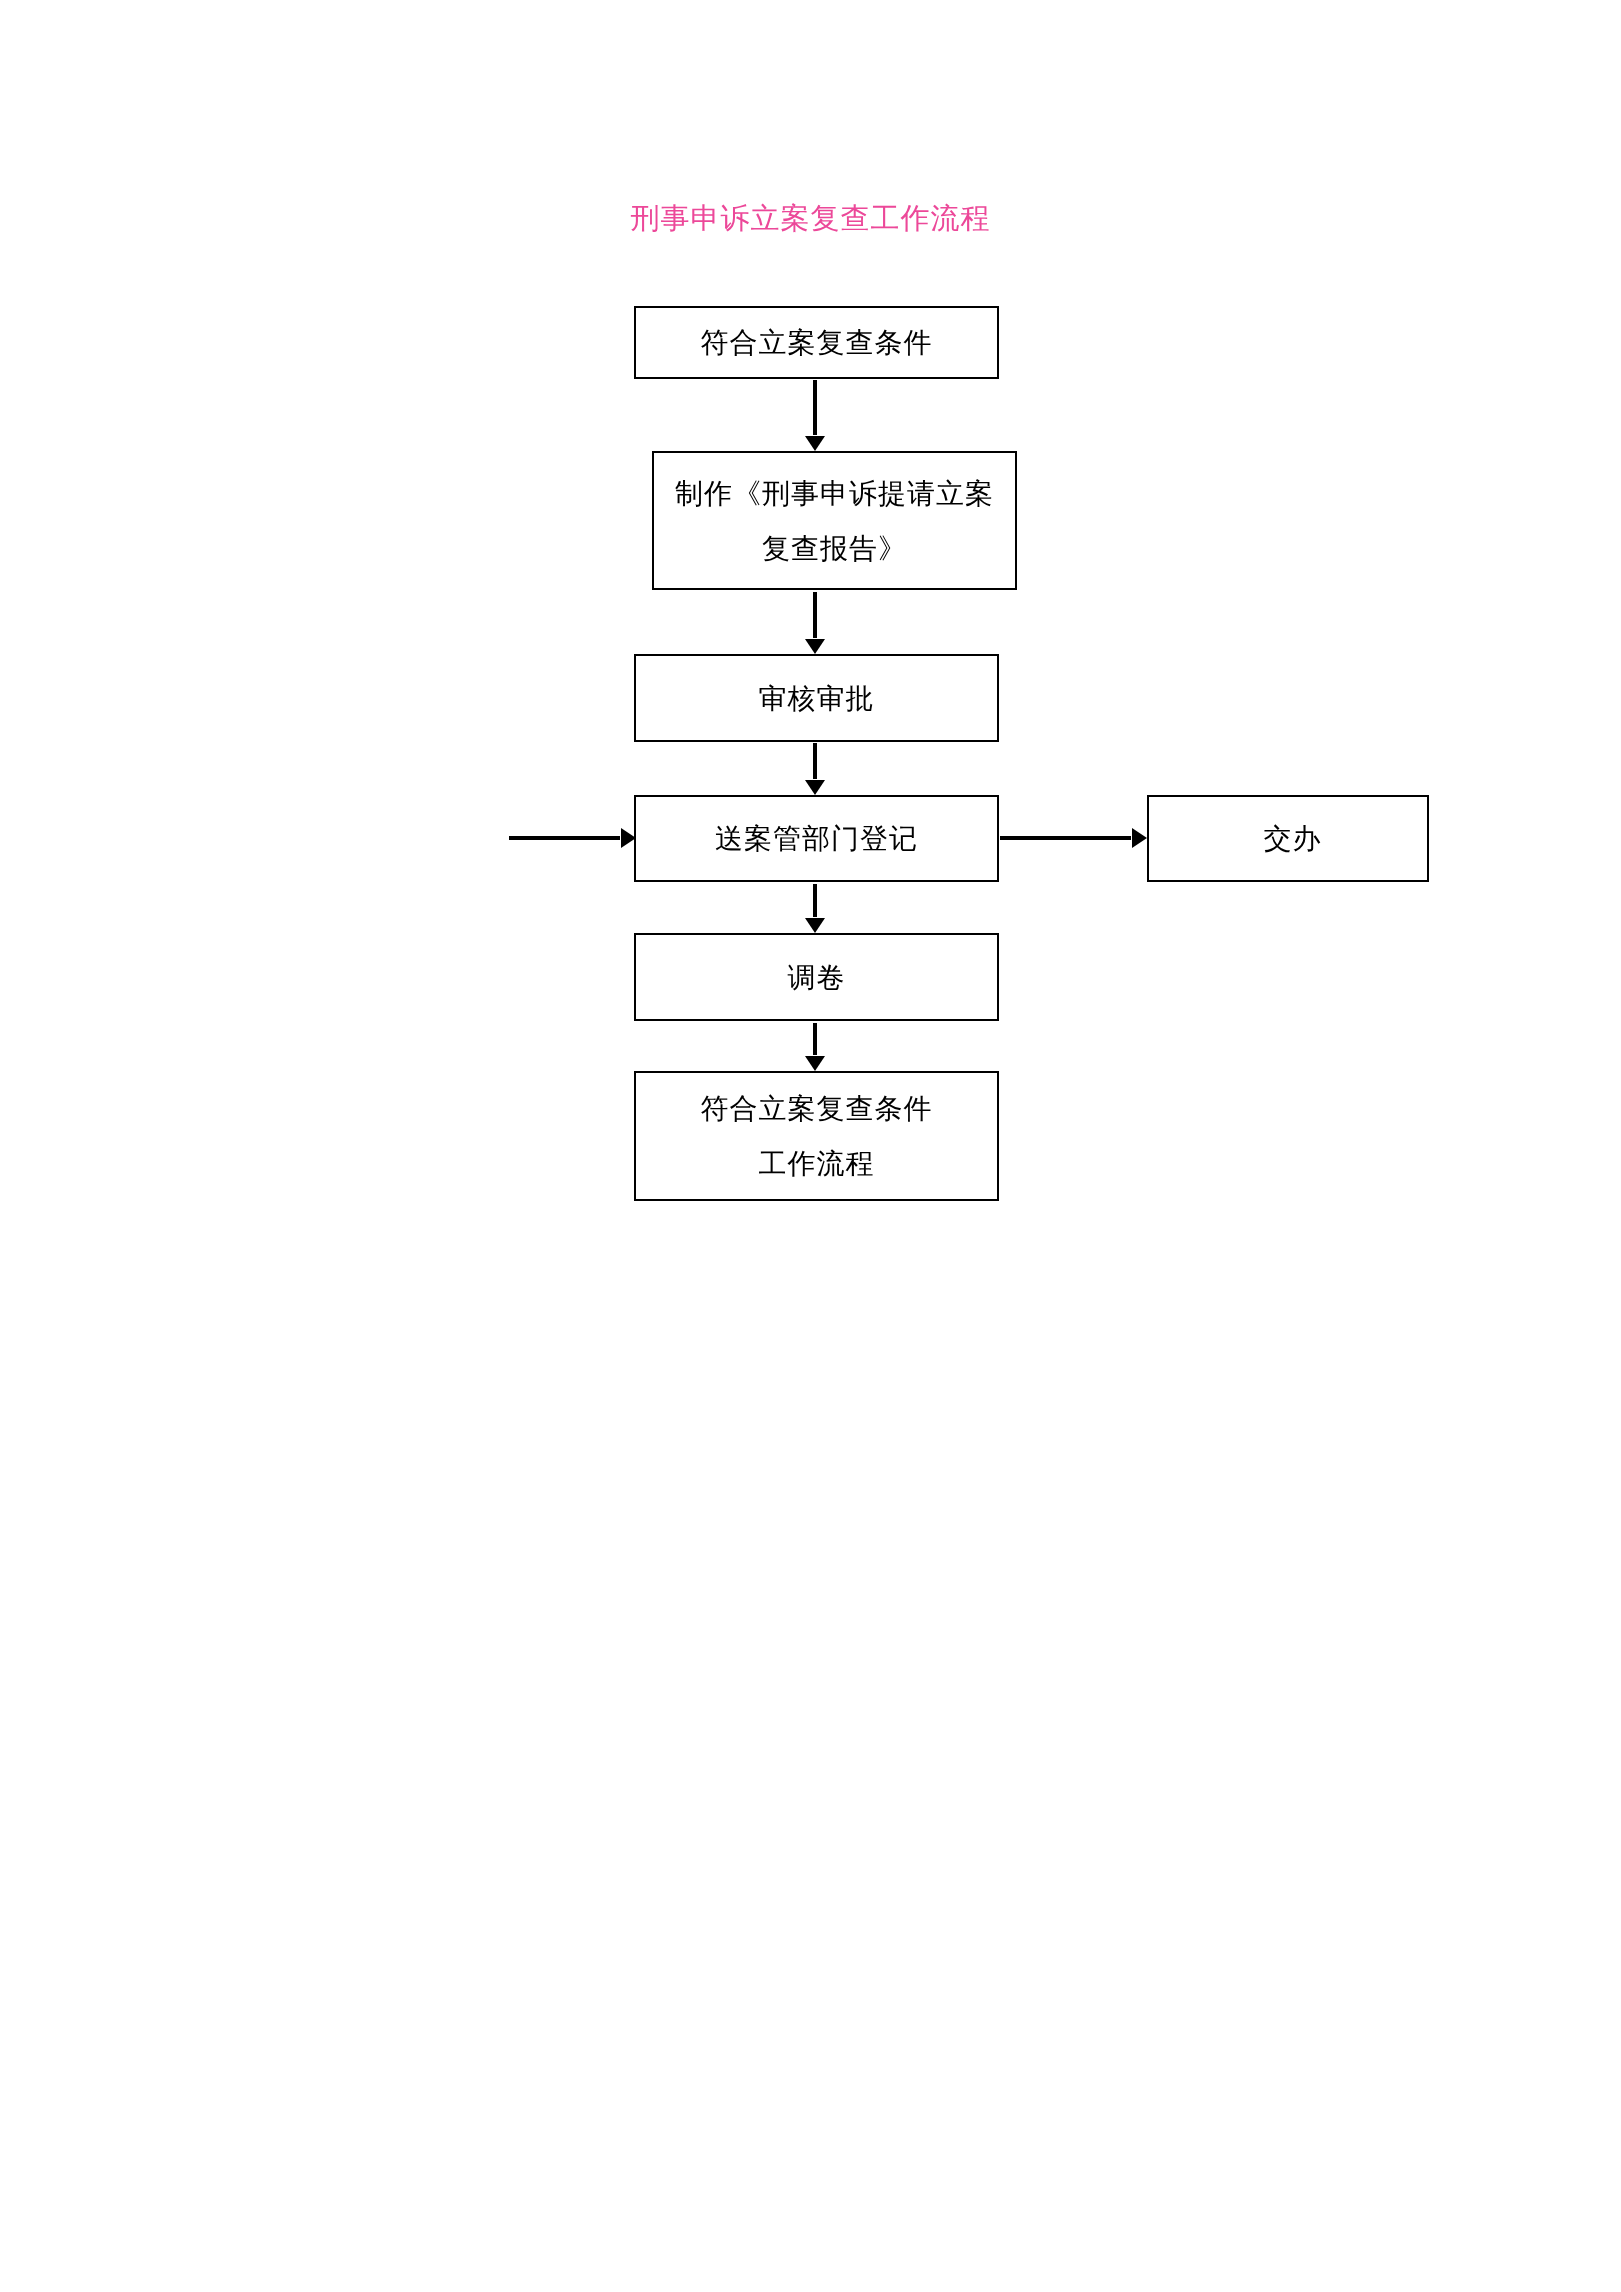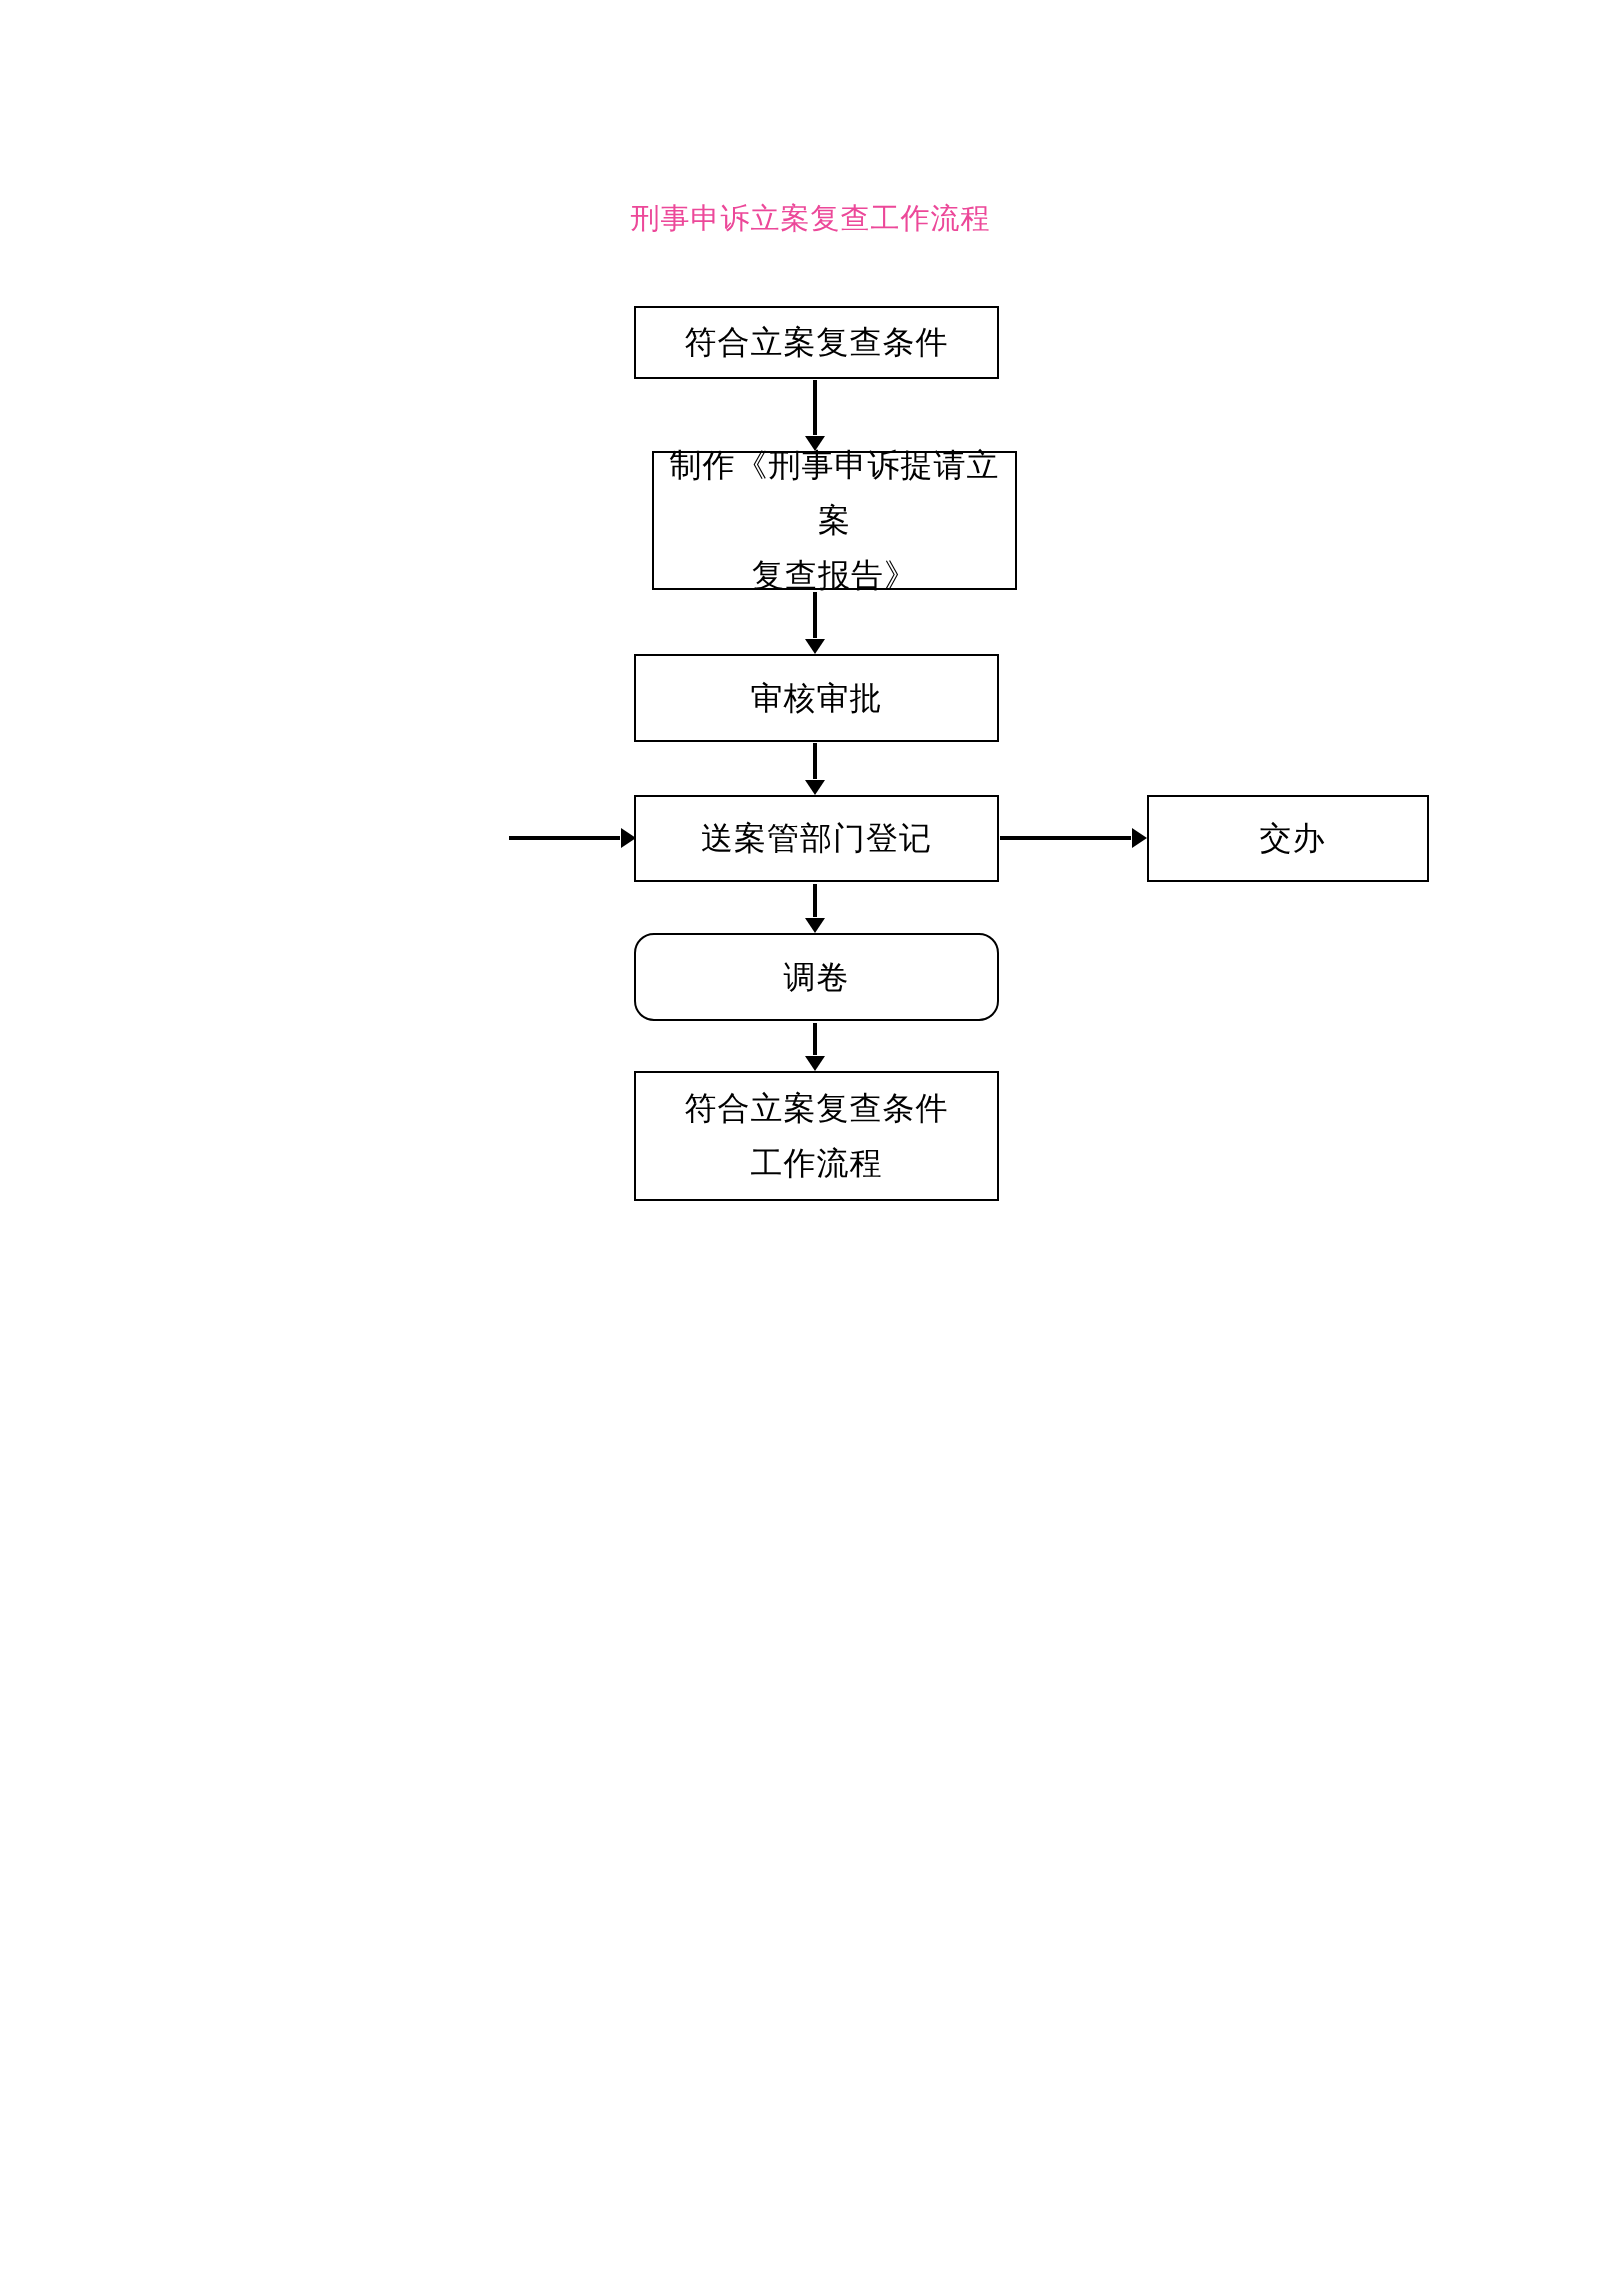--- a/index.html
+++ b/index.html
@@ -29,21 +29,21 @@
   }
   .node {
     position: absolute;
     border: 2.9px solid var(--line-color);
     background: #ffffff;
     display: flex;
     align-items: center;
     justify-content: center;
   }
   .node-label {
-    font-size: 32px;
+    font-size: 28px;
     line-height: 55px;
     text-align: center;
     white-space: pre-line;
     letter-spacing: 1px;
     color: #000000;
   }
   
   .arrow-down {
     position: absolute;
     width: 3.9px;
@@ -100,21 +100,21 @@
 
 
   <div class="node" style="left:634px; top:795px; width:365px; height:87px;">
     <span class="node-label">送案管部门登记</span>
   </div>
 
   <div class="node" style="left:1147px; top:795px; width:282px; height:87px;padding-left:9px;">
     <span class="node-label">交办</span>
   </div>
 
-  <div class="node" style="left:634px; top:933px; width:365px; height:88px;border-radius:20px;">
+  <div class="node" style="left:634px; top:933px; width:365px; height:88px;">
     <span class="node-label">调卷</span>
   </div>
 
   <div class="node" style="left:634px; top:1071px; width:365px; height:130px;">
     <span class="node-label">符合立案复查条件
 工作流程</span>
   </div>
 
   <div class="arrow-down" style="left:813px; top:380px; height:55px;"></div>
   <div class="arrow-down" style="left:813px; top:592px; height:46px;"></div>

